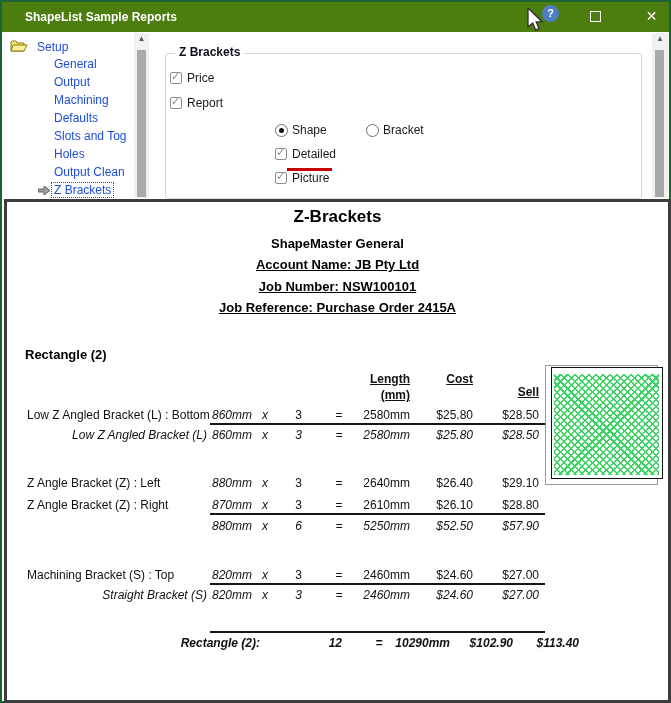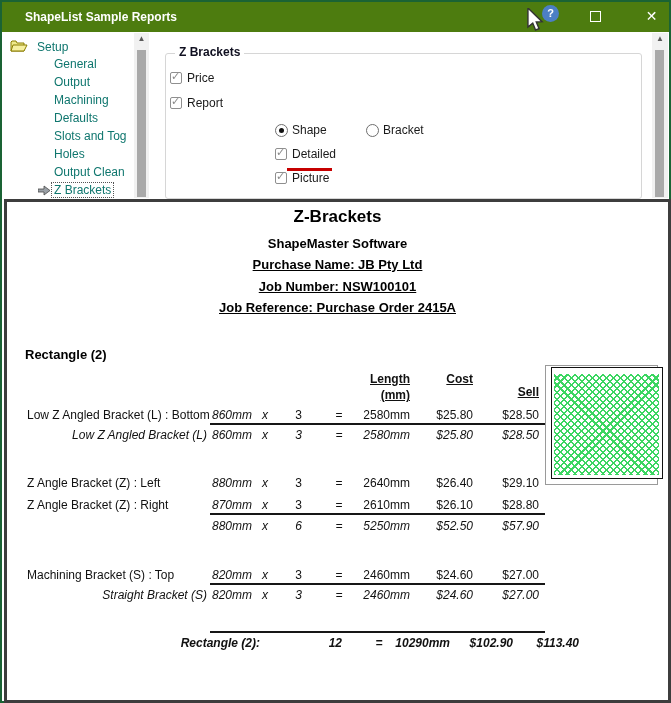--- a/index.html
+++ b/index.html
@@ -12,21 +12,21 @@
   .titlebar .title { position:absolute; left:23px; top:8px; color:#fff; font-size:12px; font-weight:600; }
   .cursor-wrap { position:absolute; left:524px; top:3px; width:40px; height:26px; }
   .help-badge { position:absolute; left:16px; top:0; width:17px; height:17px; background:#4c7fc4; border-radius:50%;
     color:#fff; font-size:11px; font-weight:bold; text-align:center; line-height:17px; }
   .btn-max { position:absolute; left:578px; top:0; width:32px; height:30px; }
   .btn-max .maxbox { position:absolute; left:10px; top:9px; width:11px; height:11px; border:1px solid #fff; }
   .btn-close { position:absolute; left:632px; top:0; width:35px; height:30px; color:#fff; font-size:14px; text-align:center; line-height:29px; }
 
   
   .content { position:absolute; left:2px; top:30px; right:2px; height:167px; background:#fff; }
-  .tree-item { position:absolute; height:17px; font-size:12px; color:#0f766e; white-space:nowrap; }
+  .tree-item { position:absolute; height:17px; font-size:12px; color:#1d4ed8; white-space:nowrap; }
   .tree-root { left:6px; top:7px; }
   .tree-root .lbl { position:absolute; left:27px; top:1px; }
   .tree-child .lbl { position:relative; }
   .tree-child.sel .lbl { border:1px dotted #555; padding:0 2px; margin-left:-3px; }
   .folder-icon { position:absolute; left:0; top:0; width:19px; height:14px; }
   .arrow-icon { position:absolute; left:-16px; top:2px; width:13px; height:11px; }
 
   .sb { position:absolute; background:#f1f1f1; }
   .sb .sb-arrow { position:absolute; top:1px; left:0; right:0; text-align:center; font-size:8px; color:#5a5a5a; }
   .sb .sb-thumb { position:absolute; left:3px; width:9px; top:17px; bottom:1px; background:#a9a9a9; }
@@ -169,22 +169,22 @@
     </div>
 
     <div class="sb" id="panel-scrollbar">
       <span class="sb-arrow">▲</span>
       <span class="sb-thumb"></span>
     </div>
   </div>
 
   <div class="report">
     <div class="ctr rpt-title">Z-Brackets</div>
-    <div class="ctr rpt-sub">ShapeMaster Software</div>
-    <div class="ctr rpt-acct">Purchase Name: JB Pty Ltd</div>
+    <div class="ctr rpt-sub">ShapeMaster General</div>
+    <div class="ctr rpt-acct">Account Name: JB Pty Ltd</div>
     <div class="ctr rpt-job">Job Number: NSW100101</div>
     <div class="ctr rpt-ref">Job Reference: Purchase Order 2415A</div>
     <div class="rpt-section">Rectangle (2)</div>
 
     <span class="hdr c-totlen" style="top:170px;">Length</span>
     <span class="hdr c-totlen" style="top:186px;">(mm)</span>
     <span class="hdr c-cost" style="top:170px;">Cost</span>
     <span class="hdr c-sell" style="top:170px;margin-top:13px;">Sell</span>
 
     <div id="table-rows">

